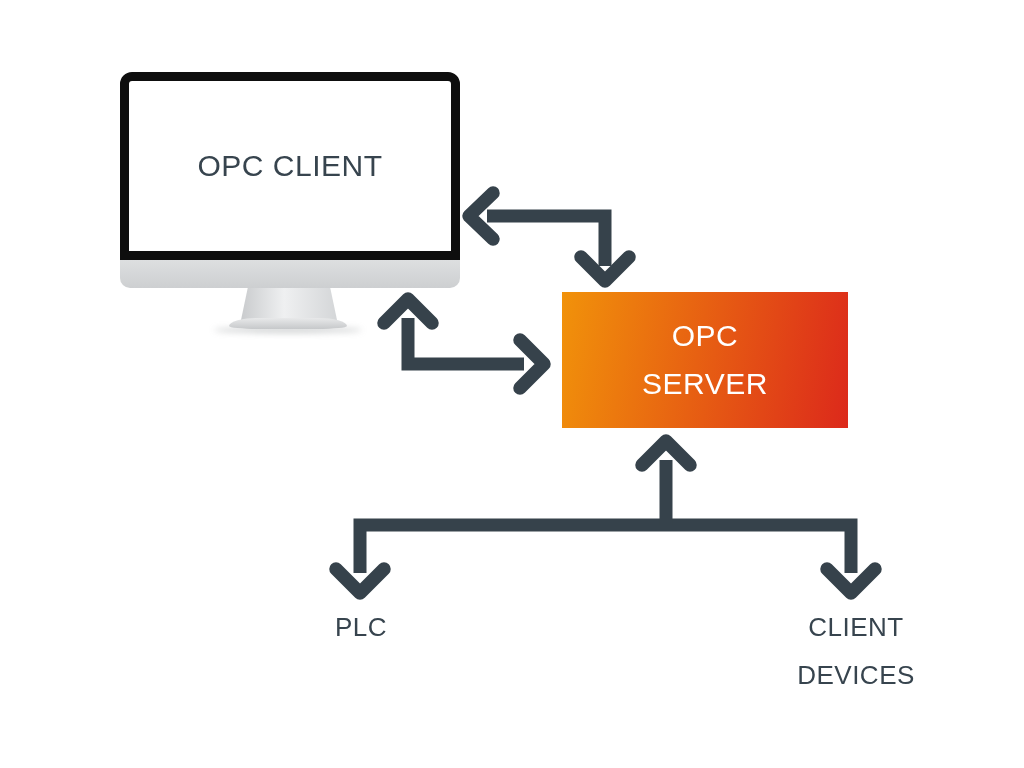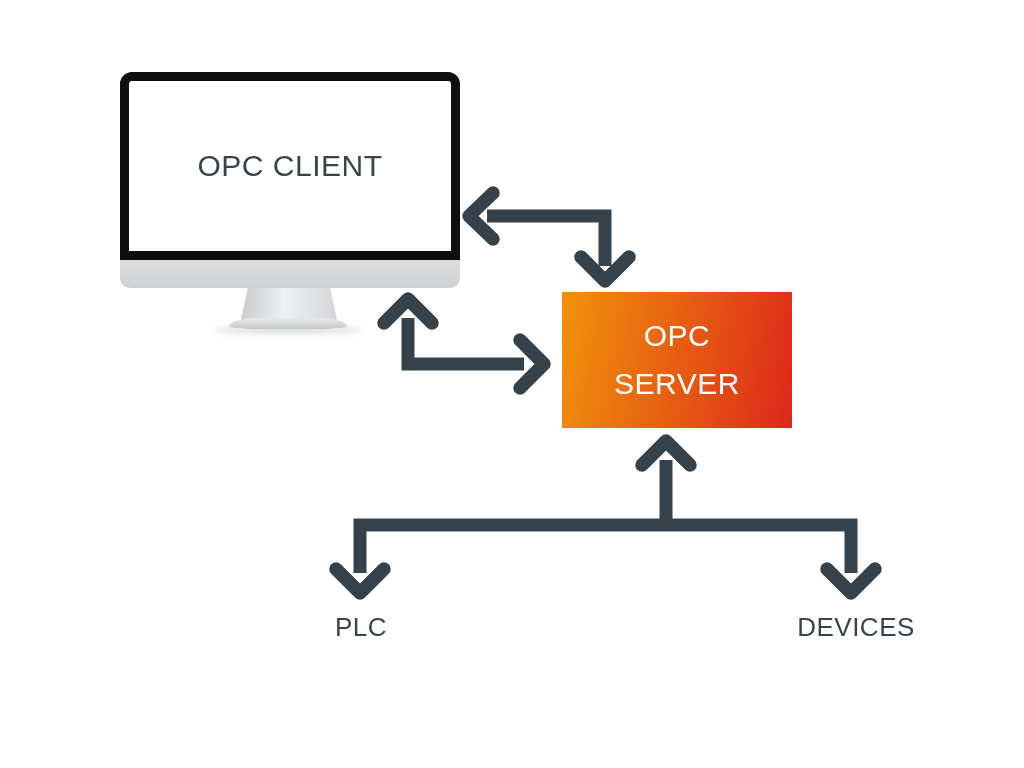--- a/index.html
+++ b/index.html
@@ -63,21 +63,21 @@
     position: absolute; left: 170px; top: 327px;
     width: 148px; height: 6px;
     background: rgba(120,125,130,0.35);
     border-radius: 50%;
     filter: blur(3px);
   }
 
   
   .server-box {
     position: absolute; left: 518px; top: 292px;
-    width: 230px; height: 136px;
+    width: 286px; height: 136px;
     background: linear-gradient(100deg, var(--server-start), var(--server-end));
     display: flex; flex-direction: column;
     align-items: center; justify-content: center;
     color: var(--server-text);
     font-size: 30px;
     line-height: 48px;
     letter-spacing: 0.5px;
     text-align: center;
   }
 
@@ -145,16 +145,17 @@
     <path class="head" d="M292 569 L316 593 L340 569"></path>
     <path class="head" d="M783 569 L807 593 L831 569"></path>
 
     <path class="shaft" d="M622 525 V460"></path>
     <path class="head" d="M598 465 L622 441 L646 465"></path>
   </svg>
 
   <div class="node-label plc-label">PLC</div>
 
   <div class="node-label control-devices-label">
+    <div>CLIENT</div>
     <div>DEVICES</div>
   </div>
 
 </div>
 
 </body></html>

